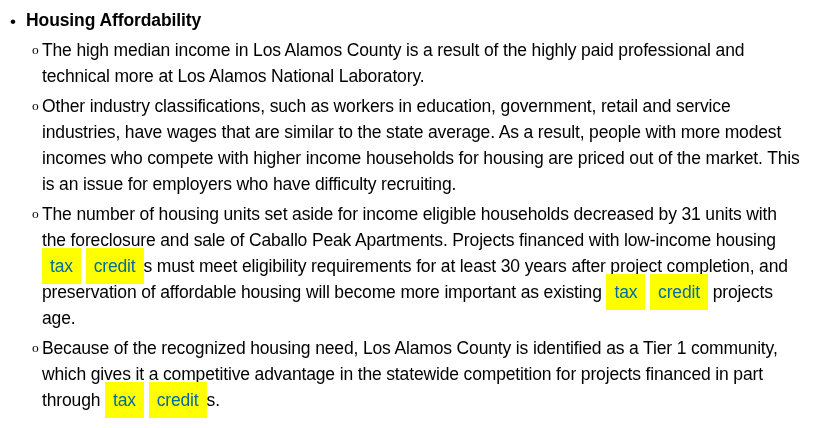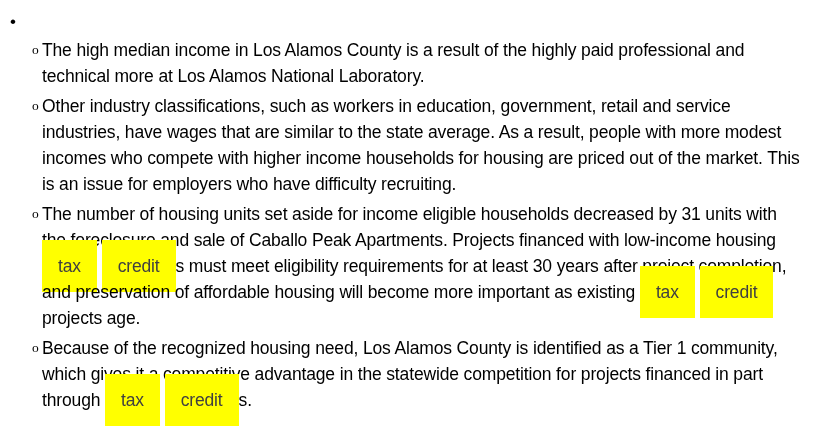--- a/index.html
+++ b/index.html
@@ -60,31 +60,32 @@
     font-family: "Liberation Serif", serif;
   }
   .l2-text {
     font-size: 17.5px;
     line-height: 26px;
     letter-spacing: -0.15px;
     max-width: 760px;
   }
   mark.hl {
     background: #ffff00;
-    color: #404040;
-    padding: 16px;
+    color: #0369a1;
+    padding: 8px;
   }
 </style>
 </head>
 <body>
 
 <div class="page">
 
   <div class="l1-item">
     <span class="l1-bullet">•</span>
+    <span class="l1-text">Housing Affordability</span>
   </div>
 
   <div class="l2-list" id="sub-list">
       <div class="l2-item">
         <span class="l2-bullet">o</span>
         <div class="l2-text">The high median income in Los Alamos County is a result of the highly paid professional and technical more at Los Alamos National Laboratory.</div>
       </div>
       <div class="l2-item">
         <span class="l2-bullet">o</span>
         <div class="l2-text">Other industry classifications, such as workers in education, government, retail and service industries, have wages that are similar to the state average. As a result, people with more modest incomes who compete with higher income households for housing are priced out of the market. This is an issue for employers who have difficulty recruiting.</div>

